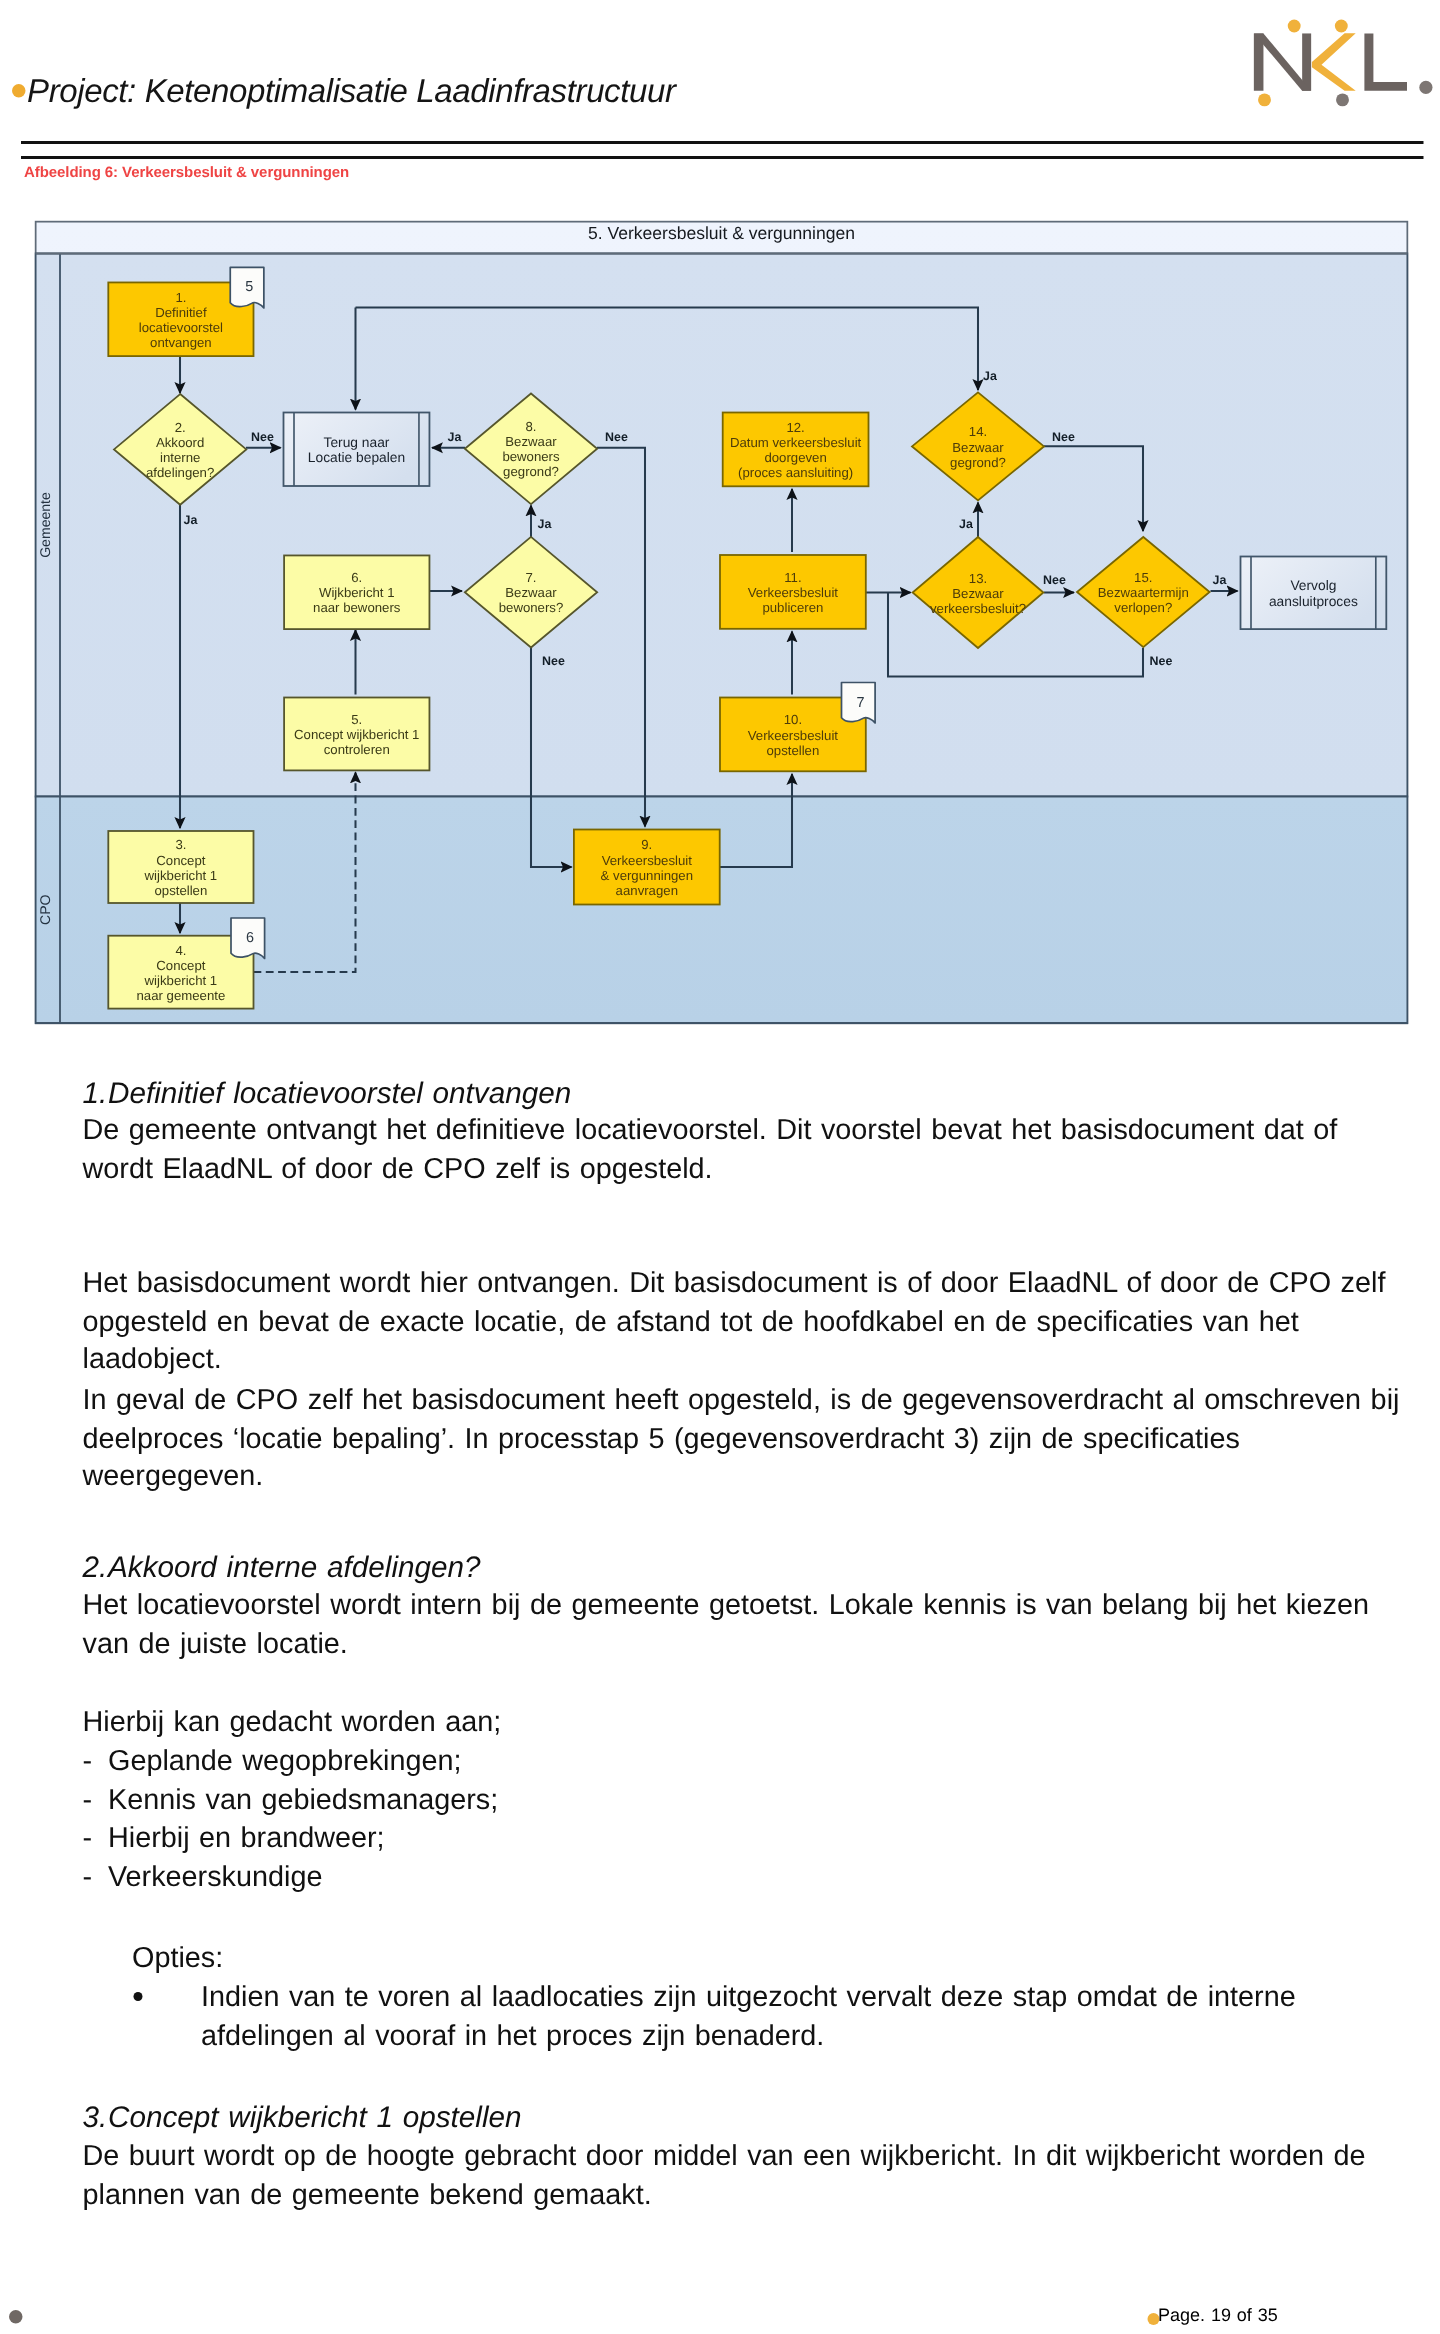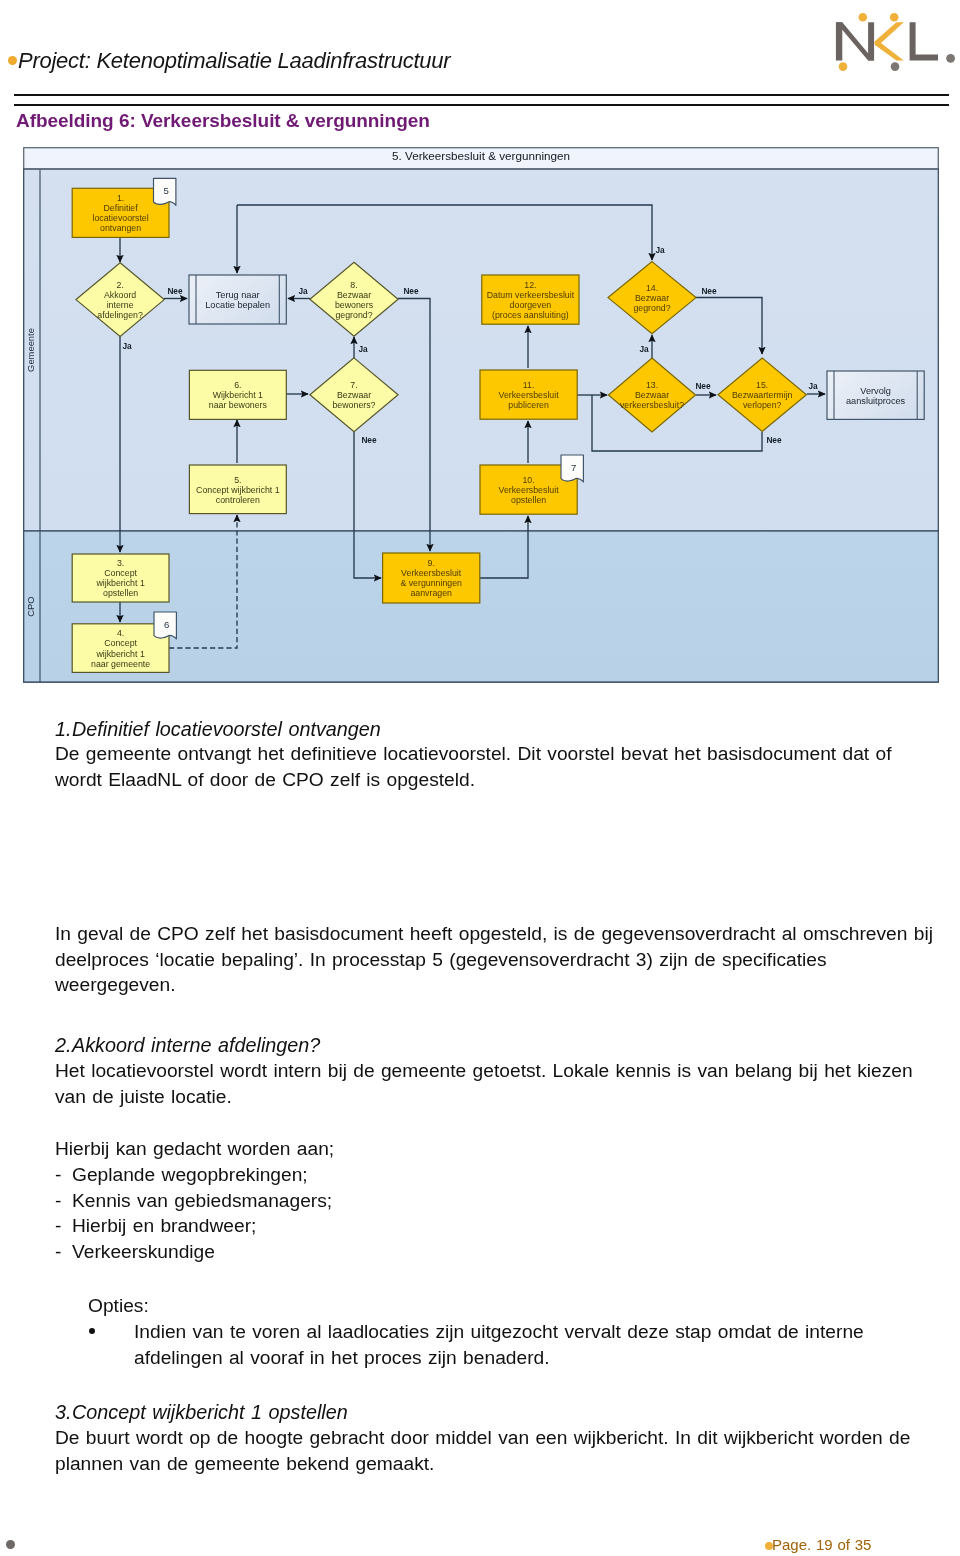--- a/index.html
+++ b/index.html
@@ -9,21 +9,21 @@
 #page{position:absolute;left:0;top:0;width:960px;height:1556px}
 
 
 .hdr-bullet{position:absolute;left:8px;top:56px;width:9px;height:9px;border-radius:50%;background:#efab30}
 .hdr-text{position:absolute;left:18px;top:48px;font-size:22px;font-style:italic;font-weight:normal;color:#151515;white-space:nowrap;letter-spacing:-0.25px}
 .hdr-rule1{position:absolute;left:14px;top:93.7px;width:935px;height:2.1px;background:#121212}
 .hdr-rule2{position:absolute;left:14px;top:104.2px;width:935px;height:2.1px;background:#121212}
 .logo{position:absolute;left:824px;top:6px;width:136px;height:66px}
 
 
-.fig-cap{position:absolute;left:16px;top:110px;font-size:19px;font-weight:bold;color:#701a75;white-space:nowrap;letter-spacing:-0.05px}
+.fig-cap{position:absolute;left:16px;top:110px;font-size:10px;font-weight:bold;color:#ef4444;white-space:nowrap;letter-spacing:-0.05px}
 
 
 #flow{position:absolute;left:23px;top:147px;width:804px;height:536px}
 .flow-svg{display:block}
 .fl-title{font-family:"Liberation Sans",sans-serif;font-size:11.7px;fill:#15191e}
 .fl-lane{font-family:"Liberation Sans",sans-serif;font-size:9.4px;fill:#243241}
 .nt-gold{font-family:"Liberation Sans",sans-serif;font-size:8.8px;fill:#4d3c0a}
 .nt-pale{font-family:"Liberation Sans",sans-serif;font-size:8.8px;fill:#3a3a17}
 .nt-pre{font-family:"Liberation Sans",sans-serif;font-size:9.2px;fill:#1a222c}
 .nt-tag{font-family:"Liberation Sans",sans-serif;font-size:9.6px;fill:#2b3742}
@@ -34,21 +34,21 @@
     font-family:"Liberation Sans",sans-serif;text-align:left}
 .i-b{font-style:italic;font-weight:normal;font-size:19.8px}
 .tb.hang{position:absolute}
 .hang{position:relative}
 .hang>.n{position:absolute;left:0;top:0}
 .hang>.t{display:block;margin-left:17px}
 
 
 .ft-dot{position:absolute;left:6px;top:1540px;width:9px;height:9px;border-radius:50%;background:#6f6864}
 .ft-bullet{position:absolute;left:765px;top:1542px;width:8px;height:8px;border-radius:50%;background:#f0b13b}
-.ft-text{position:absolute;left:772px;top:1536px;font-size:15px;color:#a16207;white-space:nowrap;word-spacing:0.6px}
+.ft-text{position:absolute;left:772px;top:1536px;font-size:12px;color:#000000;white-space:nowrap;word-spacing:0.6px}
 
 </style>
 </head>
 <body>
 
 <div id="page">
 
  <div class="hdr-bullet"></div>
  <div class="hdr-text">Project: Ketenoptimalisatie Laadinfrastructuur</div>
  <div class="hdr-rule1"></div>
@@ -258,20 +258,21 @@
 <text class="ed-lbl" x="751.0" y="294.0" text-anchor="middle" dominant-baseline="middle">Nee</text>
 </svg>
     </div>
 
  <div class="tb hang" style="left:55px;top:717px;width:880px">
    <span class="n i-b">1.</span>
    <span class="t i-b">Definitief locatievoorstel ontvangen</span>
  </div>
  <div class="tb" style="left:55px;top:741px;width:880px">De gemeente ontvangt het definitieve locatievoorstel. Dit voorstel bevat het basisdocument dat of wordt ElaadNL of door de CPO zelf is opgesteld.</div>
 
+ <div class="tb" style="left:55px;top:843px;width:880px">Het basisdocument wordt hier ontvangen. Dit basisdocument is of door ElaadNL of door de CPO zelf opgesteld en bevat de exacte locatie, de afstand tot de hoofdkabel en de specificaties van het laadobject.</div>
  <div class="tb" style="left:55px;top:921px;width:880px">In geval de CPO zelf het basisdocument heeft opgesteld, is de gegevensoverdracht al omschreven bij deelproces ‘locatie bepaling’. In processtap 5 (gegevensoverdracht 3) zijn de specificaties weergegeven.</div>
 
  <div class="tb hang" style="left:55px;top:1033px;width:880px">
    <span class="n i-b">2.</span>
    <span class="t i-b">Akkoord interne afdelingen?</span>
  </div>
  <div class="tb" style="left:55px;top:1058px;width:880px">Het locatievoorstel wordt intern bij de gemeente getoetst. Lokale kennis is van belang bij het kiezen van de juiste locatie.</div>
 
  <div class="tb" style="left:55px;top:1136px;width:880px">Hierbij kan gedacht worden aan;</div>
  <div class="tb" style="left:55px;top:1162px;width:880px">

